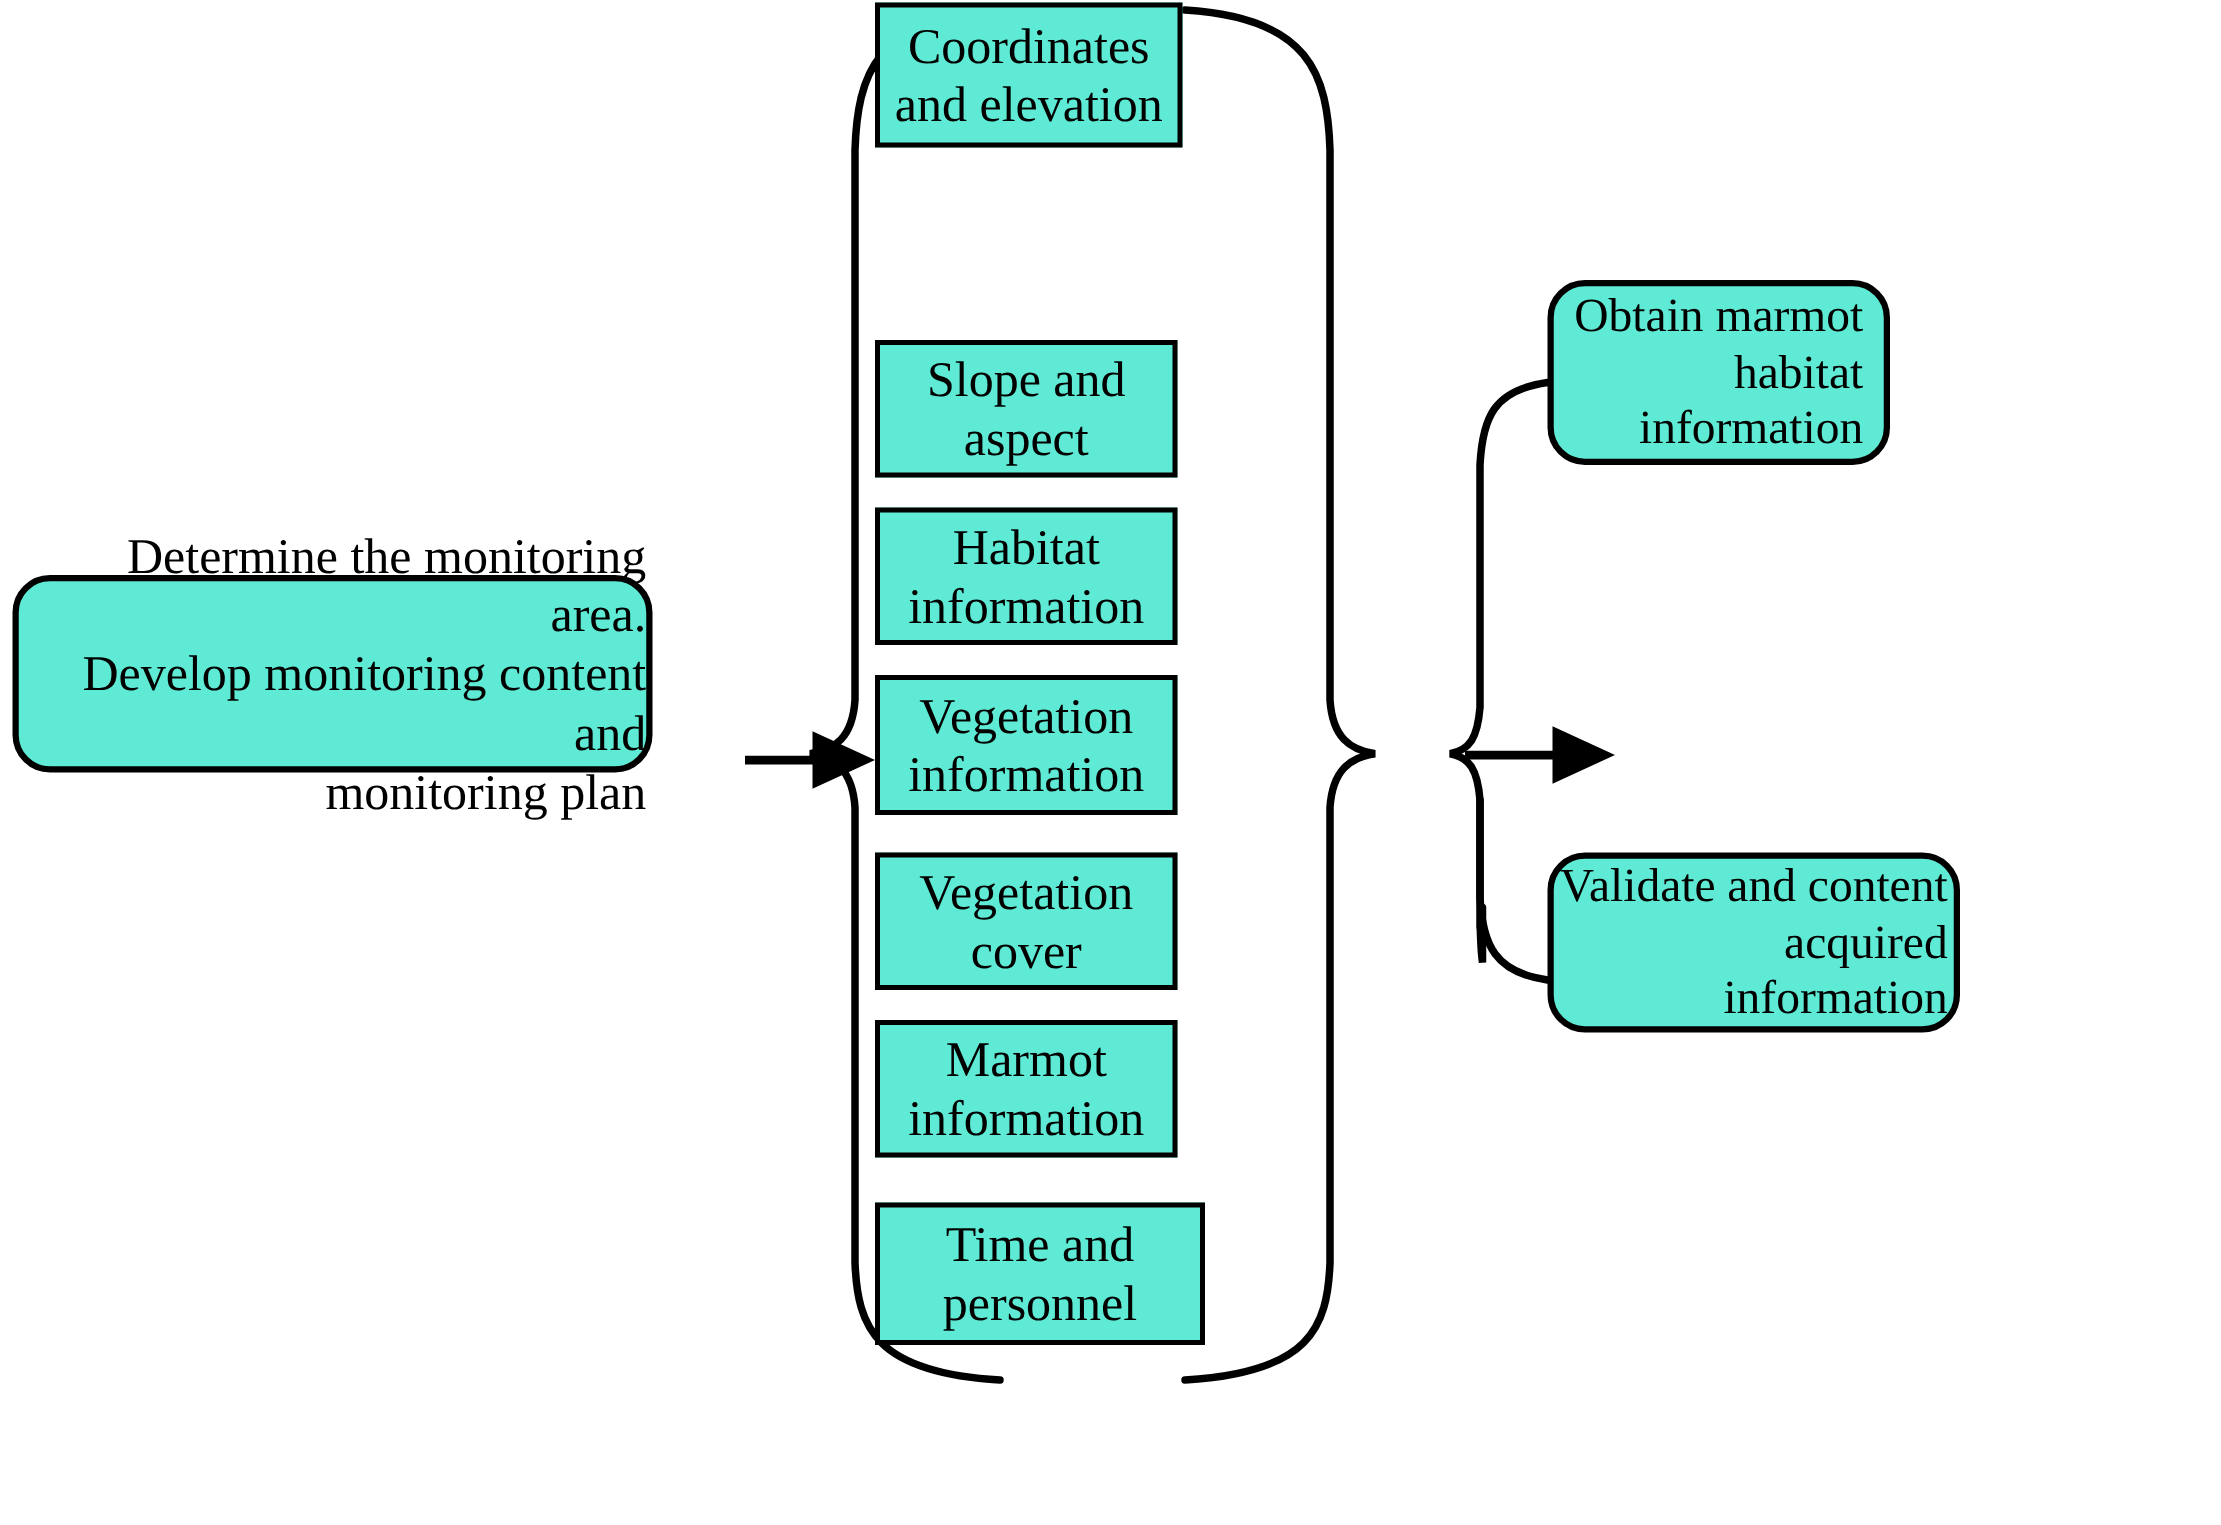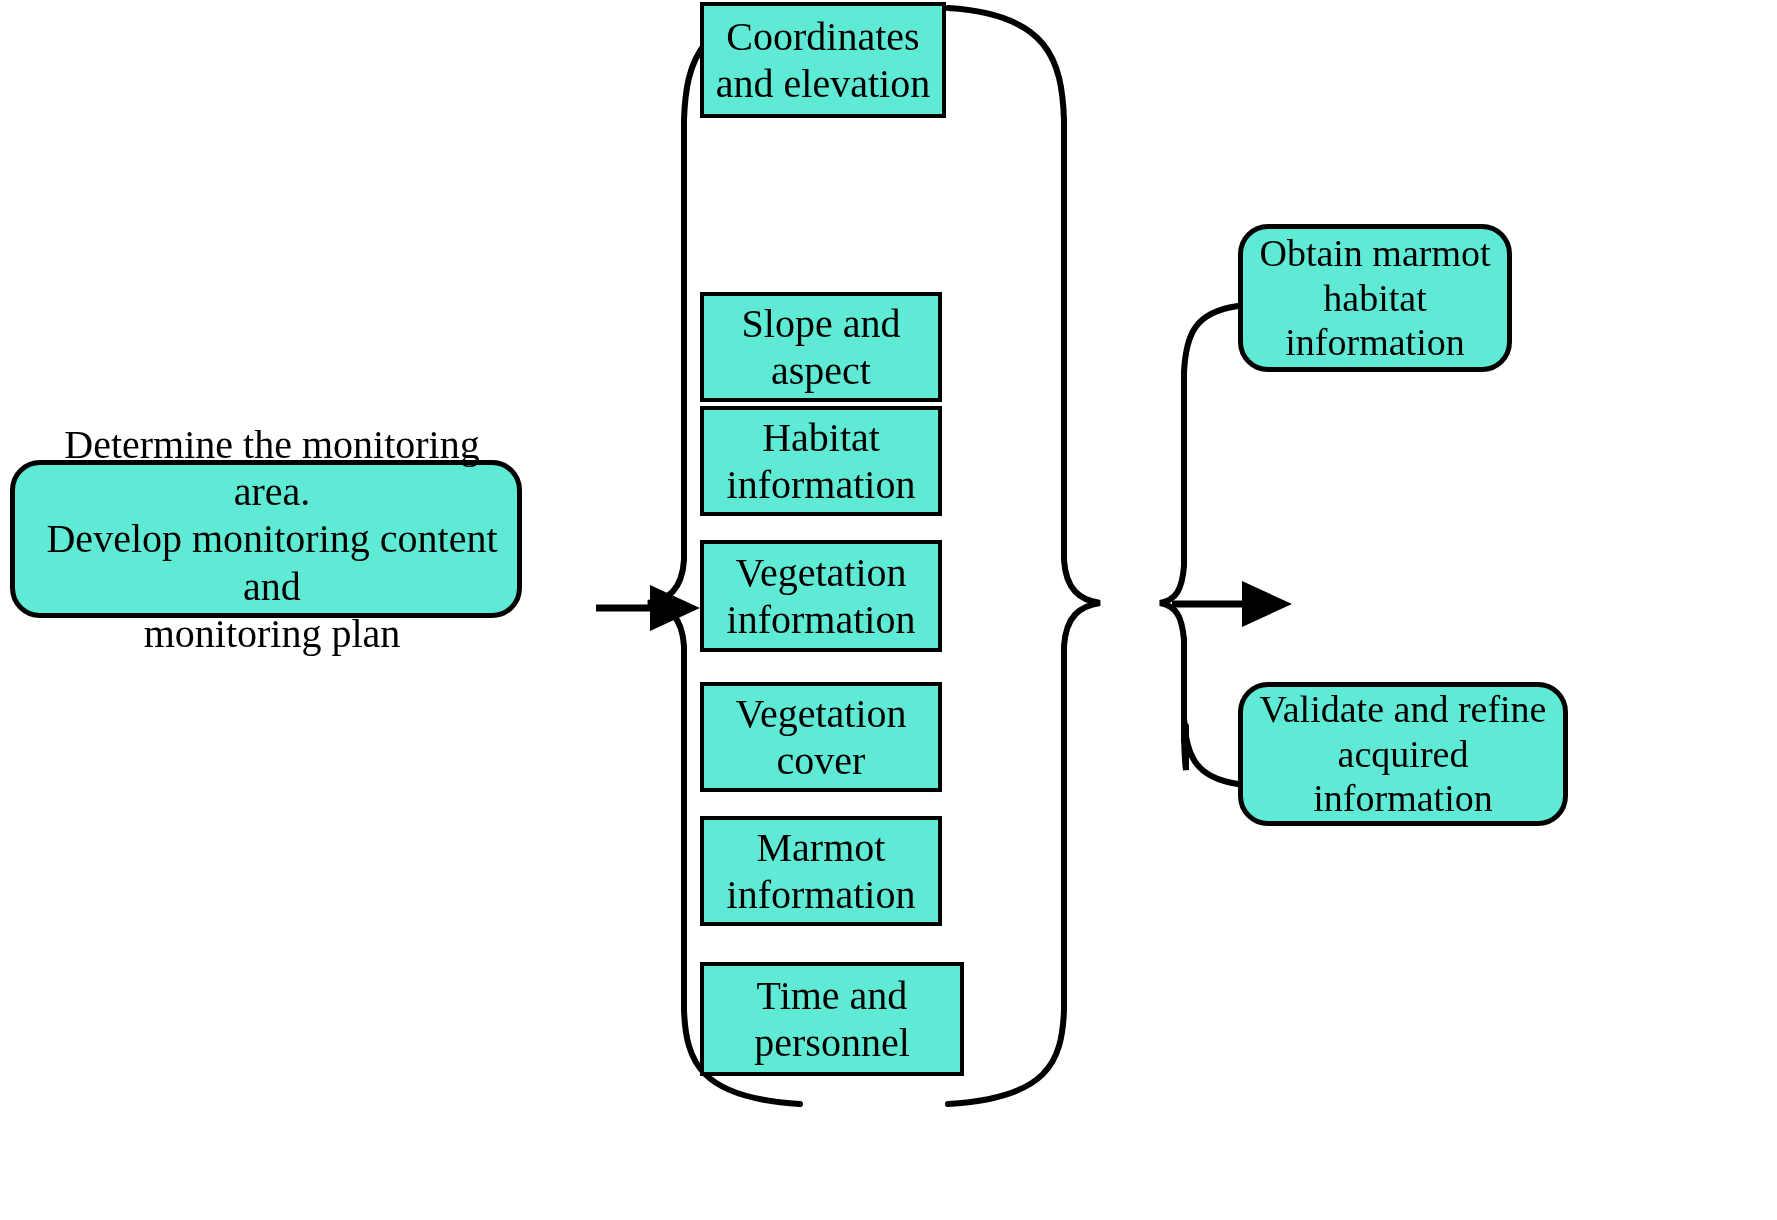--- a/index.html
+++ b/index.html
@@ -32,20 +32,21 @@
     display: flex;
     align-items: center;
     justify-content: center;
     text-align: center;
     line-height: 1.18;
     white-space: pre-line;
   }
   .rounded {
     border-radius: 30px;
     border-width: 5px;
+    text-align: right;
   }
   .rect { border-width: 4px; }
   .t-38 { font-size: 38px; }
   .t-40 { font-size: 40px; }
 </style>
 </head>
 <body>
 
 <div id="canvas">
 
@@ -95,21 +96,21 @@
   </svg>
 
   <div class="node rounded t-40" style="left:10px; top:460px; width:512px; height:158px;padding-left:12px;">Determine the monitoring area.
 Develop monitoring content and
 monitoring plan</div>
 
   <div class="node rect t-40" style="left:700px; top:2px; width:246px; height:116px;">Coordinates
 and elevation</div>
 
 
-  <div class="node rect t-40" style="left:700px; top:272px; width:242px; height:110px;margin-top:20px;">Slope and
+  <div class="node rect t-40" style="left:700px; top:272px; width:242px; height:110px;">Slope and
 aspect</div>
 
   <div class="node rect t-40" style="left:700px; top:406px; width:242px; height:110px;">Habitat
 information</div>
 
   <div class="node rect t-40" style="left:700px; top:540px; width:242px; height:112px;">Vegetation
 information</div>
 
   <div class="node rect t-40" style="left:700px; top:682px; width:242px; height:110px;">Vegetation
 cover</div>
@@ -117,17 +118,17 @@
   <div class="node rect t-40" style="left:700px; top:816px; width:242px; height:110px;">Marmot
 information</div>
 
   <div class="node rect t-40" style="left:700px; top:962px; width:264px; height:114px;">Time and
 personnel</div>
 
   <div class="node rounded t-38" style="left:1238px; top:224px; width:274px; height:148px;">Obtain marmot
 habitat
 information</div>
 
-  <div class="node rounded t-38" style="left:1238px; top:682px; width:330px; height:144px;">Validate and refine
+  <div class="node rounded t-38" style="left:1238px; top:682px; width:330px; height:144px;">Validate and content
 acquired
 information</div>
 
 </div>
 
 </body></html>

